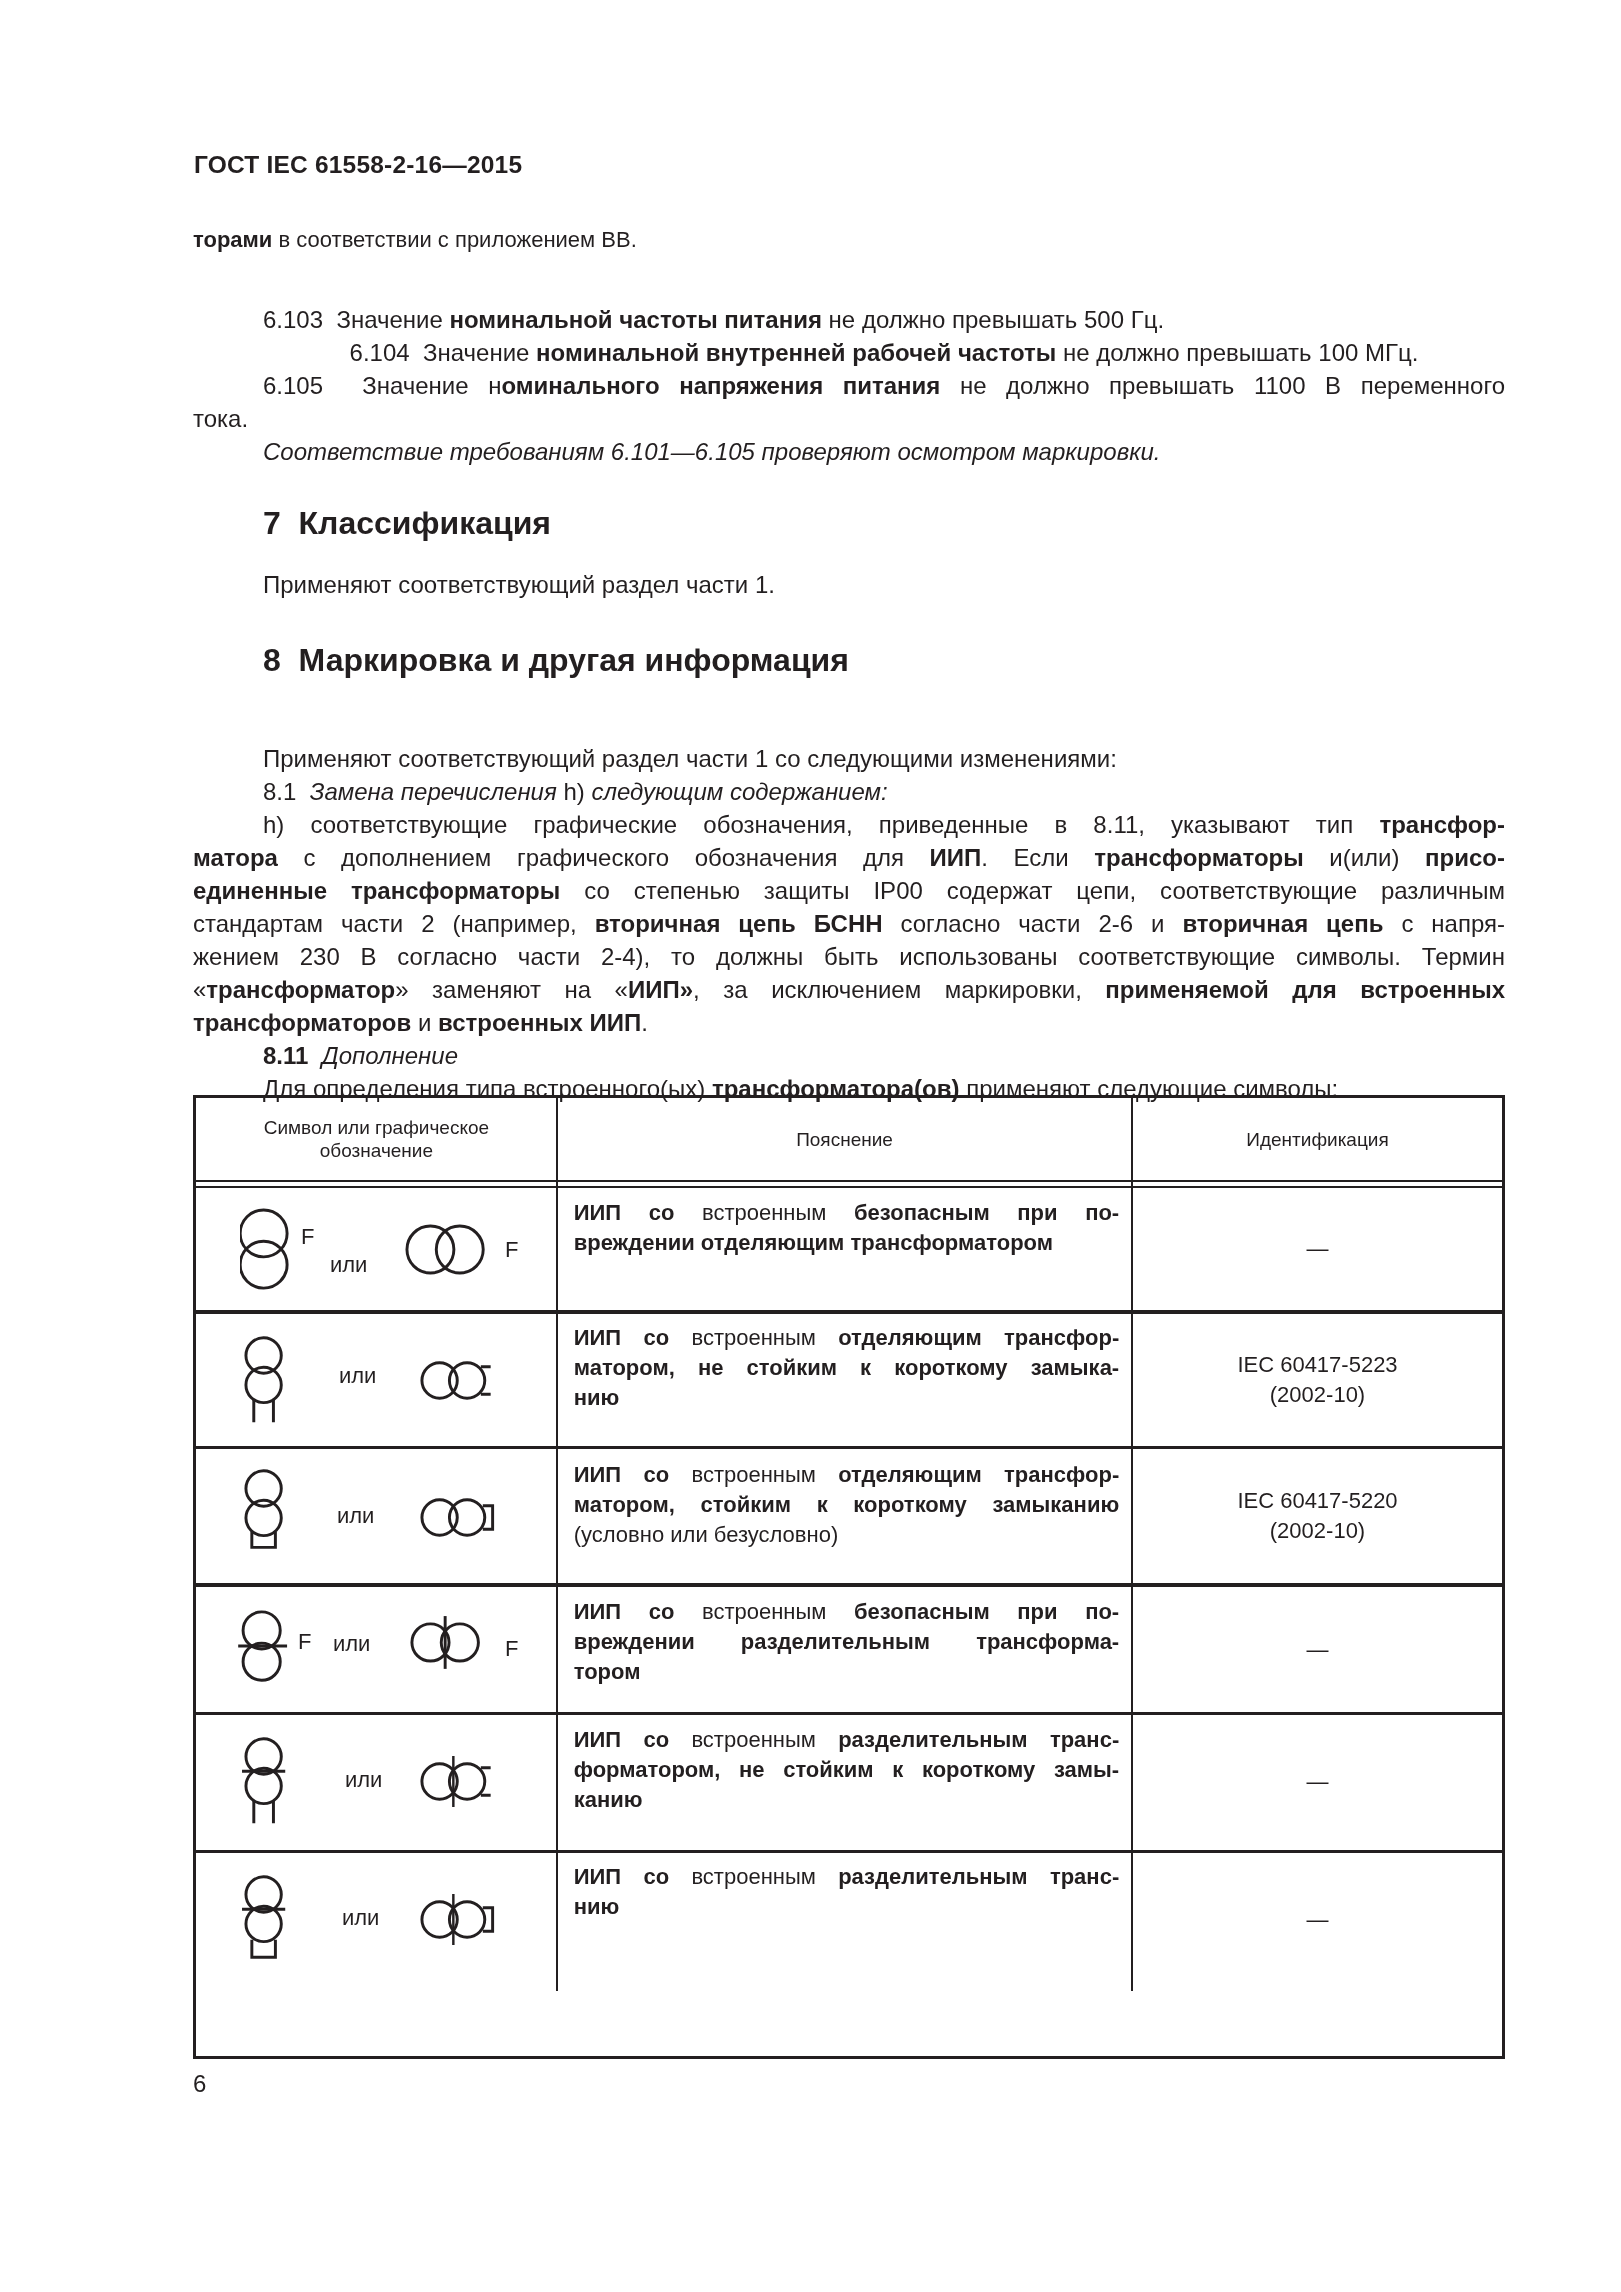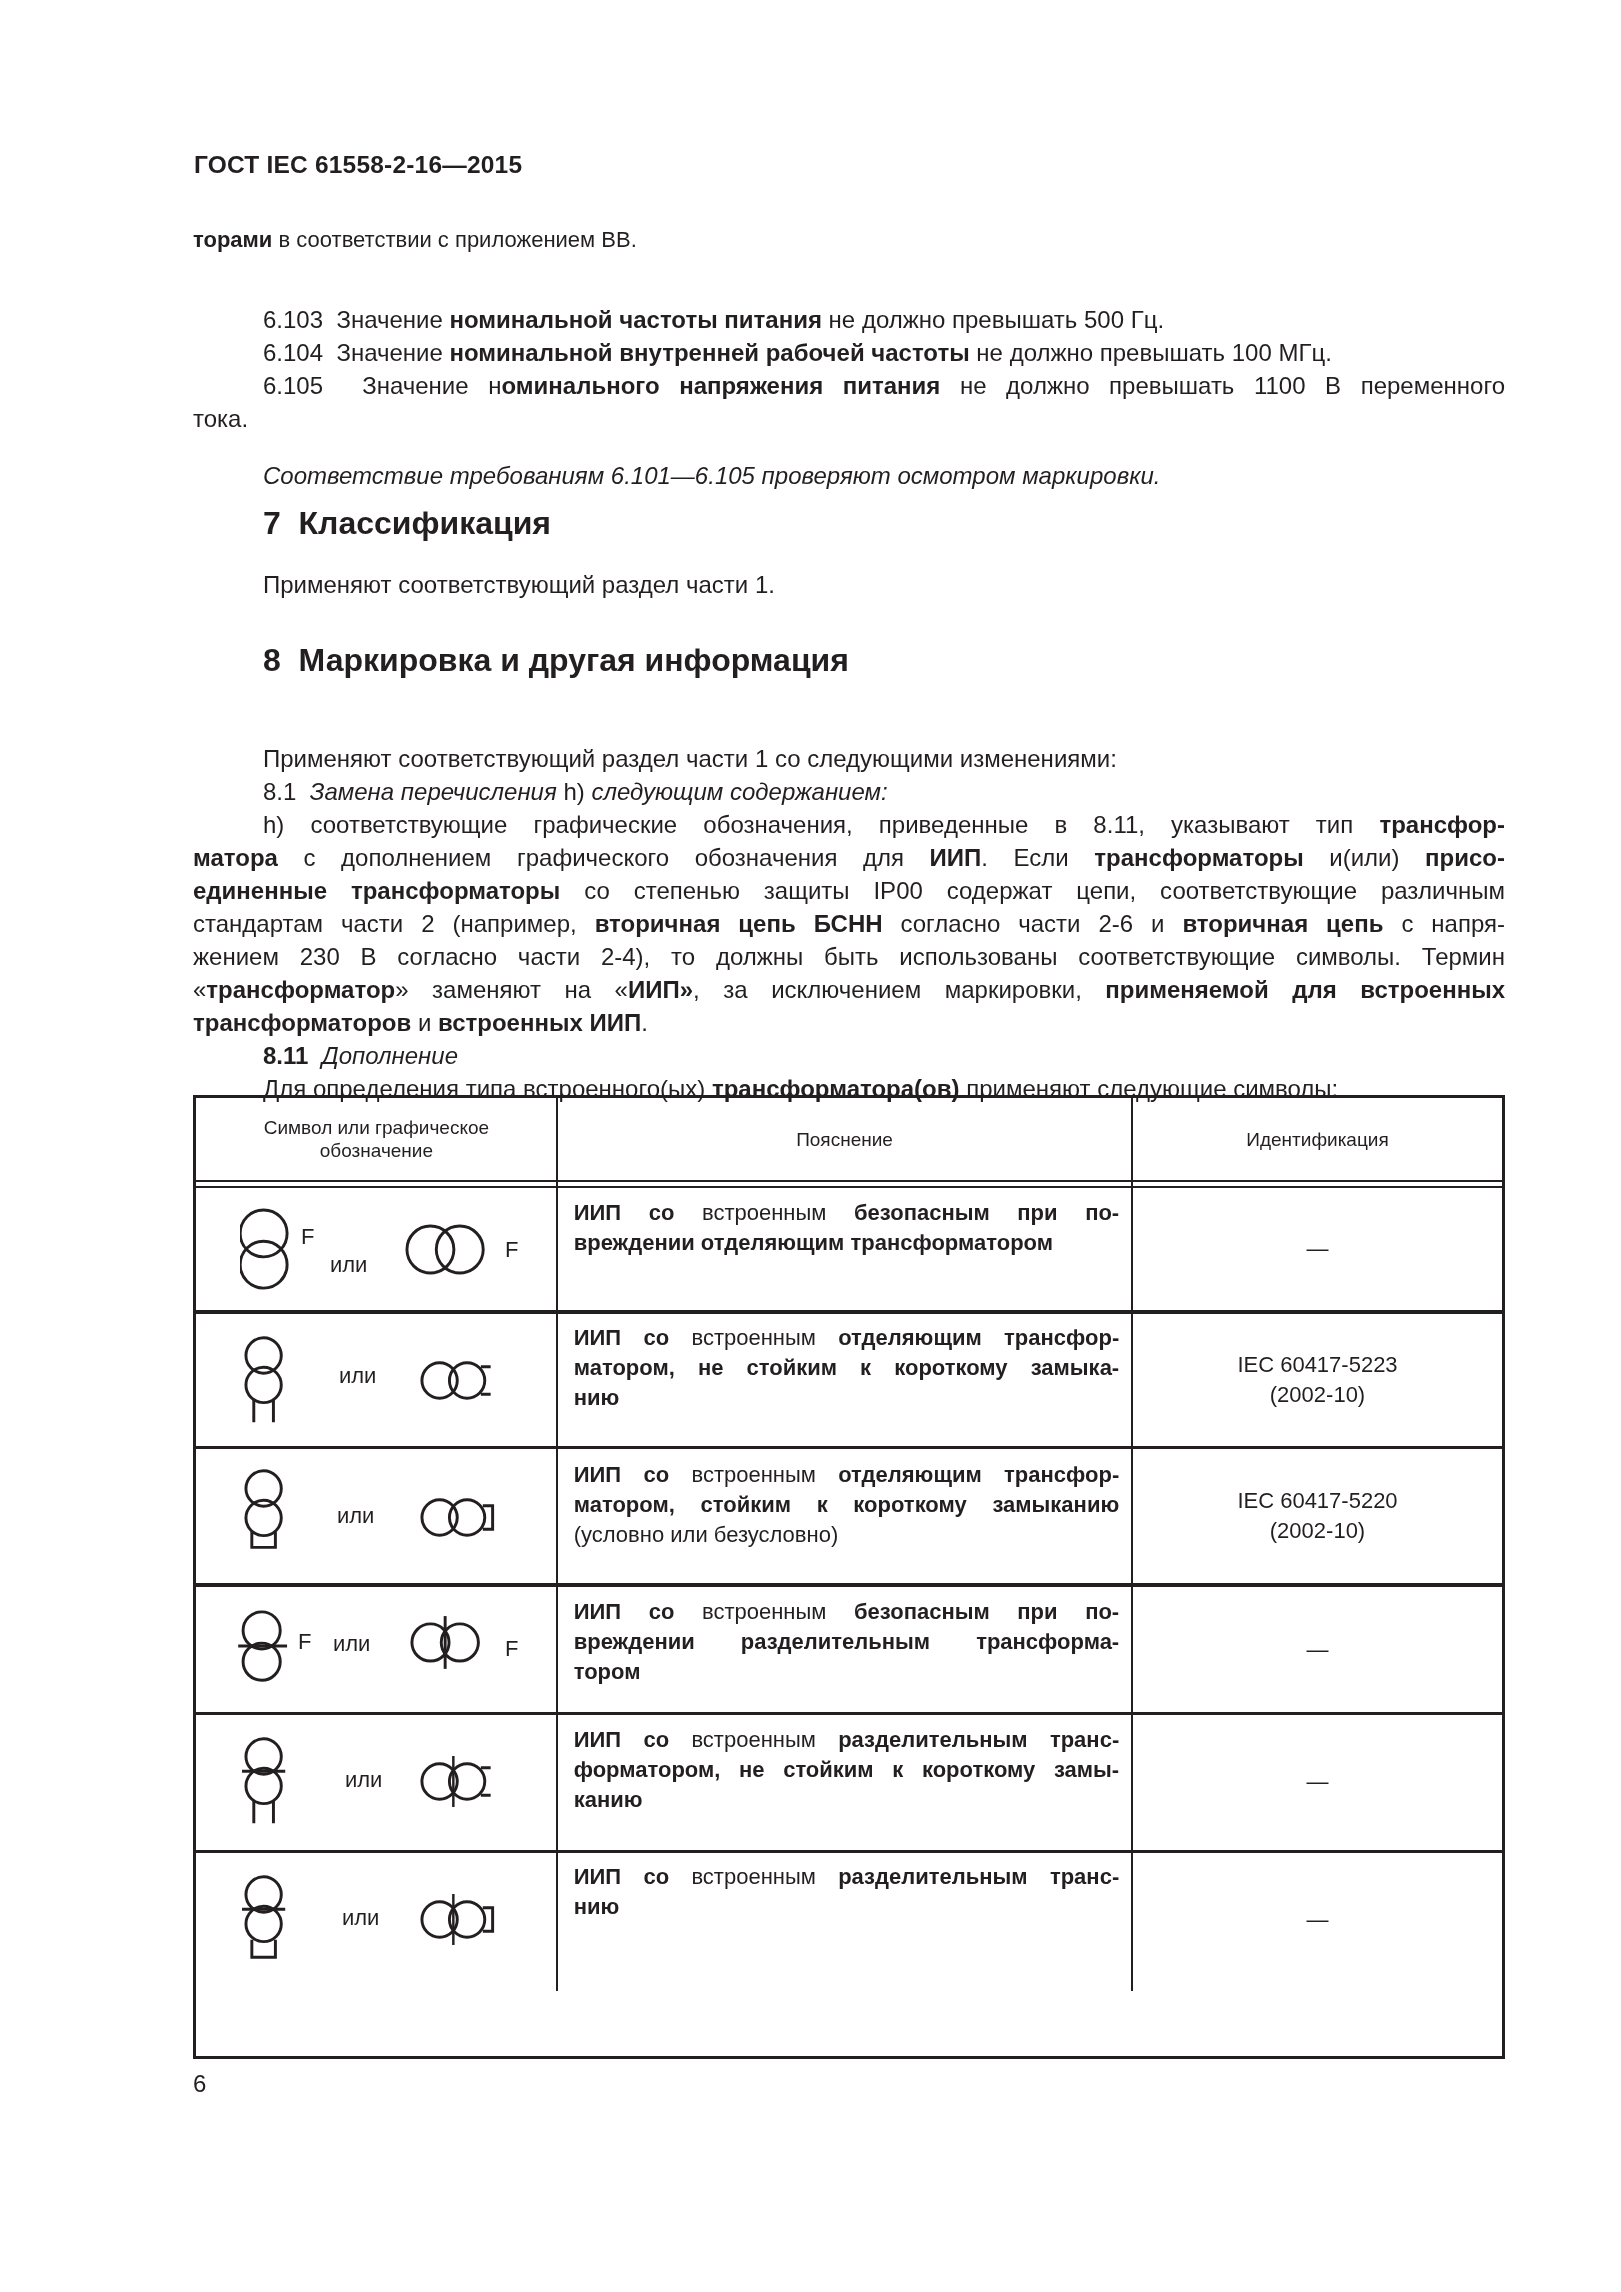--- a/index.html
+++ b/index.html
@@ -48,30 +48,30 @@
   <div class="abs header">ГОСТ IEC 61558-2-16—2015</div>
 
   <div class="abs text-block note" style="top:224px;">
     <span class="line" style="display:block;"><b>торами</b><span> в соответствии с приложением ВВ.</span></span>
   </div>
 
   <div class="abs text-block" style="top:303px;">
     <div class="line" style="padding-left:70px;">
       <span>6.103</span>&nbsp; <span>Значение </span><b>номинальной частоты питания</b><span> не должно превышать 500 Гц.</span>
     </div>
-    <div class="line" style="padding-left:70px;">
+    <div class="line" style="padding-left:70px;text-align:center;">
       <span>6.104</span>&nbsp; <span>Значение </span><b>номинальной внутренней рабочей частоты</b><span> не должно превышать 100 МГц.</span>
     </div>
     <div>
       <span class="justline" style="padding-left:70px;">
         <span>6.105</span>&nbsp; <span>Значение н</span><b>оминального напряжения питания</b><span> не должно превышать 1100 В переменного</span>
       </span>
       <span class="line" style="display:block;">тока.</span>
     </div>
-    <div class="line" style="padding-left:70px;margin-top:24px;">
+    <div class="line" style="padding-left:70px;">
       <i>Соответствие требованиям 6.101—6.105 проверяют осмотром маркировки.</i>
     </div>
   </div>
 
   <div class="abs h2" style="top:505px;">
     <span>7</span>&nbsp; <span>Классификация</span>
   </div>
   <div class="abs text-block" style="top:568px; padding-left:70px; box-sizing:border-box;">Применяют соответствующий раздел части 1.</div>
 
   <div class="abs h2" style="top:642px;">

